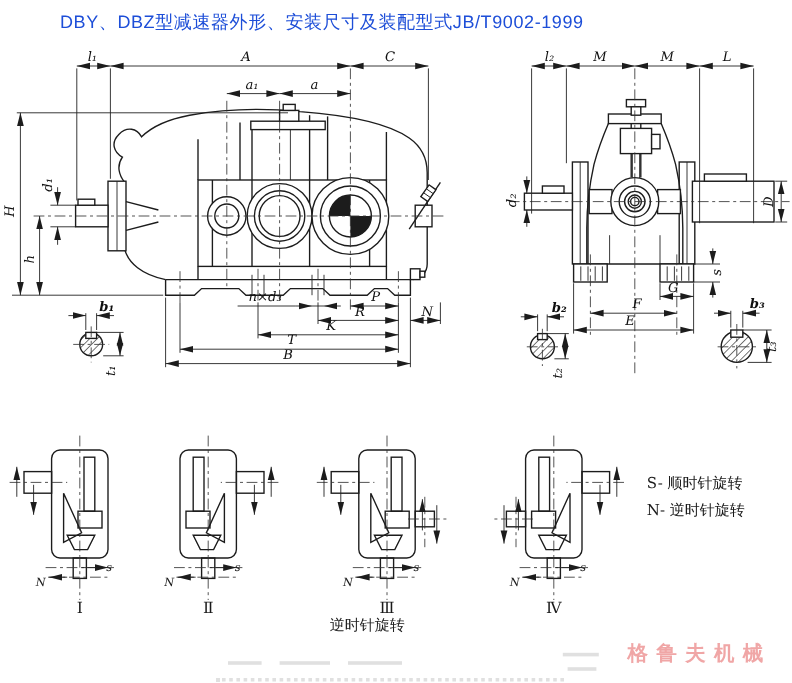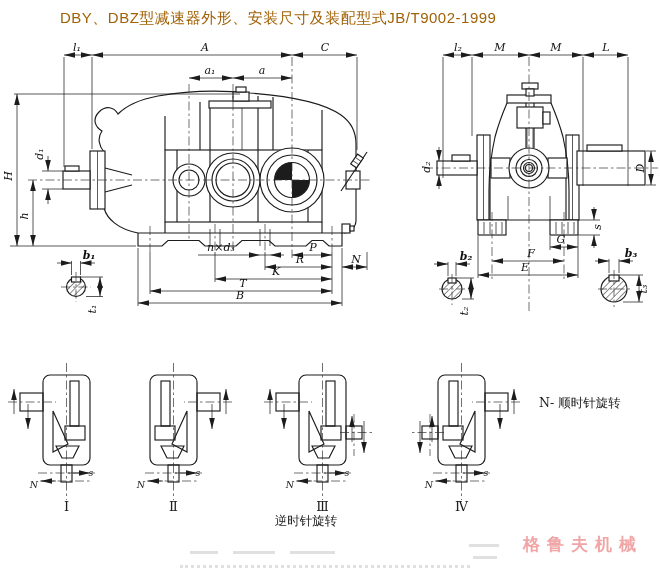--- a/index.html
+++ b/index.html
@@ -1,18 +1,18 @@
 <!DOCTYPE html>
 <html><head>
 <meta charset="utf-8">
 <style>
   html,body{margin:0;padding:0;background:#fff;}
   #page{position:relative;width:660px;height:569px;background:#ffffff;overflow:hidden;
         font-family:"Liberation Sans","DejaVu Sans",sans-serif;}
-  #title{position:absolute;left:60px;top:9px;font-size:15px;color:#a16207;letter-spacing:.5px;white-space:nowrap;}
+  #title{position:absolute;left:50px;top:9px;font-size:15px;color:#1d4ed8;letter-spacing:.5px;white-space:nowrap;}
   #drawing{position:absolute;left:0;top:0;}
   .ln{stroke:#1c1c1c;stroke-width:1.15;fill:none;}
   .lw{stroke:#1c1c1c;stroke-width:1.15;fill:#fff;}
   .th{stroke:#222;stroke-width:.75;fill:none;}
   .cl{stroke:#333;stroke-width:.7;fill:none;stroke-dasharray:9 3 2.5 3;}
   .hz{fill:url(#hatch);stroke:#1c1c1c;stroke-width:1.15;}
   text.dl{font:italic 11px "DejaVu Serif",serif;fill:#0f0f0f;text-anchor:middle;}
   text.db{font:italic bold 11px "DejaVu Serif",serif;fill:#0f0f0f;text-anchor:middle;}
   text.rn{font:13px "DejaVu Serif",serif;fill:#1a1a1a;text-anchor:middle;}
   text.sa{font:italic 9.5px "DejaVu Serif",serif;fill:#1a1a1a;text-anchor:middle;}
@@ -375,21 +375,22 @@
       <use href="#gside" transform="translate(784,0) scale(-1,1)"></use>
       <use href="#gout" transform="translate(395,0)"></use>
       <text class="sa" x="486" y="476">s</text>
       <text class="sa" x="429" y="488">N</text>
       <text class="rn" x="461.5" y="511">Ⅳ</text>
     </g>
   </svg>
 
   <div id="caption">逆时针旋转</div>
   <div id="legend">
-    <div>N- 顺时针旋转</div>
+    <div>S- 顺时针旋转</div>
+    <div>N- 逆时针旋转</div>
   </div>
 
   <div class="fm" style="left:190px;top:551px;width:28px;"></div>
   <div class="fm" style="left:233px;top:551px;width:42px;"></div>
   <div class="fm" style="left:290px;top:551px;width:45px;"></div>
   <div class="fm" style="left:469px;top:544px;width:30px;"></div>
   <div class="fm" style="left:473px;top:556px;width:24px;"></div>
   <div class="fm" style="left:180px;top:565px;width:290px;border-top-style:dotted;"></div>
 
   <div id="wm-brand">格鲁夫机械</div>

